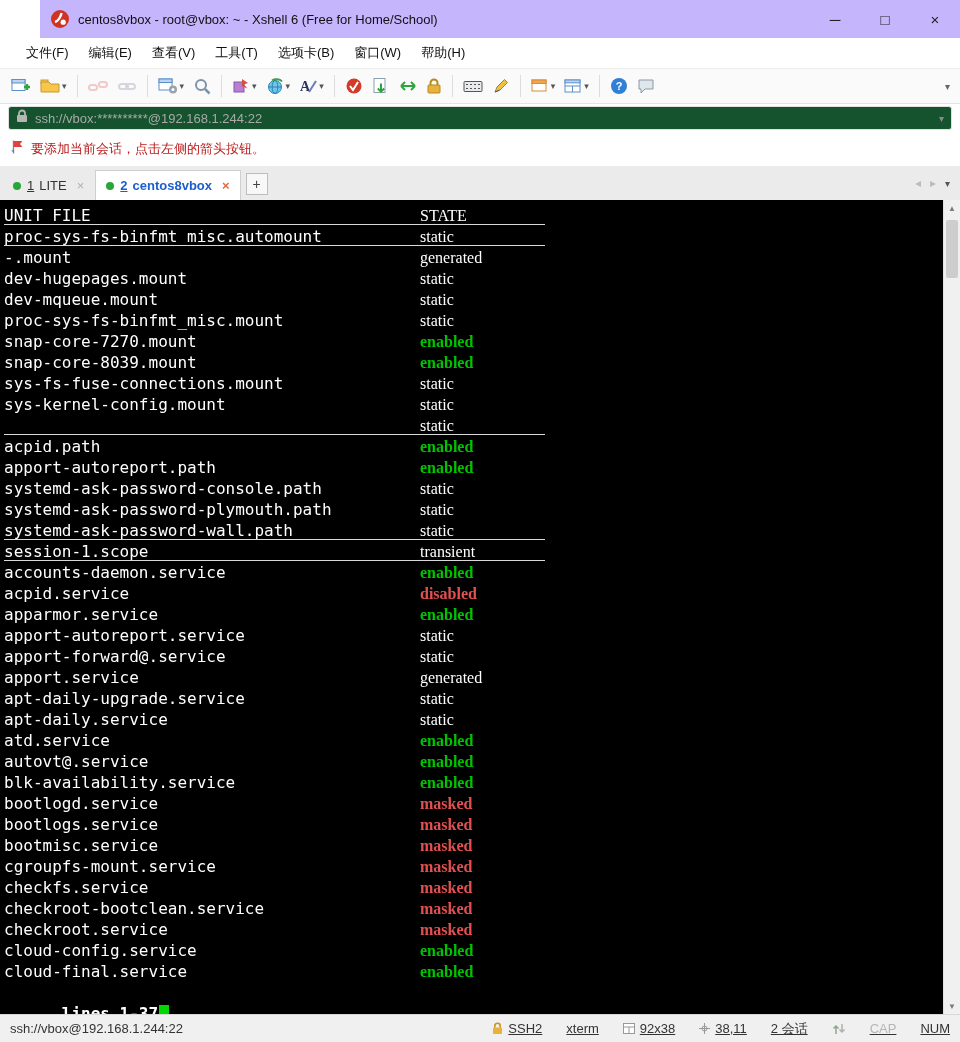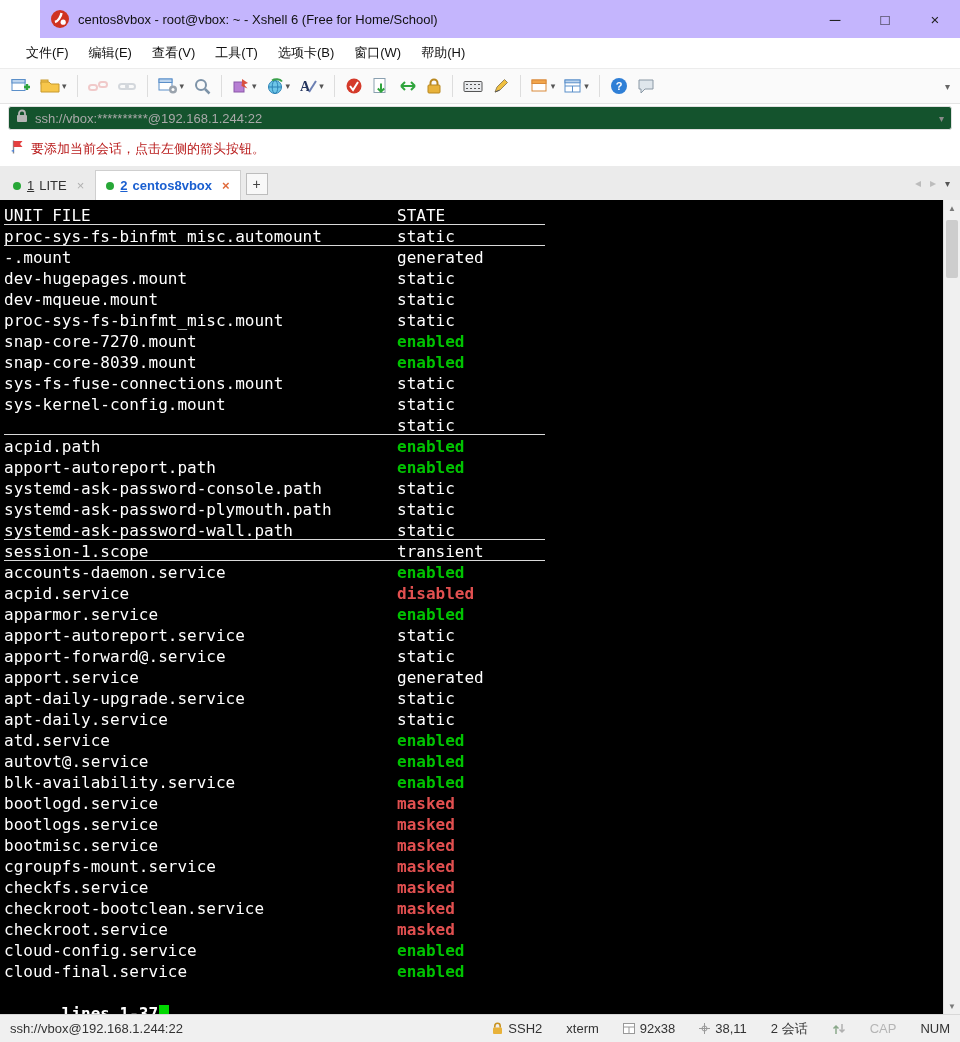--- a/index.html
+++ b/index.html
@@ -50,36 +50,36 @@
   .tabbar-right { margin-left: auto; display: flex; align-items: center; gap: 9px; padding: 0 8px 10px 0; }
   .tab-arrow { color: #bcbcbc; font-size: 12px; }
   .tab-menu-caret { color: #555; font-size: 10px; }
   
   .terminal { position: relative; height: 814px; background: #000; overflow: hidden; }
   .term-inner { position: absolute; left: 4px; top: 5px; right: 18px; bottom: 0;
     font-family: "DejaVu Sans Mono", "Liberation Mono", monospace; font-size: 16px; line-height: 21px; color: #fff; }
   .t-row { position: relative; height: 21px; white-space: pre; }
   .t-row.u::after { content: ""; position: absolute; left: 0; top: 19px; width: 541px; border-top: 1px solid #d9d9d9; }
   .t-name { position: absolute; left: 0; top: 0; }
-  .t-state { position: absolute; left: 393px; top: 0; }
+  .t-state { position: absolute; left: 416px; top: 0; font-family: Liberation Serif, serif; }
   .white { color: #ffffff; }
   .green { color: #00c300; font-weight: bold; }
   .red   { color: #e25050; font-weight: bold; }
   .pager { font-weight: bold; }
   .cursor-block { display: inline-block; width: 10px; height: 18px; background: #00d800; vertical-align: text-bottom; margin-left: 1px; }
   
   .scrollbar { position: absolute; top: 0; right: 0; width: 17px; height: 100%; background: #f0f0f0; border-left: 1px solid #e0e0e0; }
   .sb-arrow { height: 16px; width: 100%; display: flex; align-items: center; justify-content: center; font-size: 8px; color: #7a7a7a; }
   .sb-arrow.up::after { content: "▲"; }
   .sb-arrow.down::after { content: "▼"; }
   .sb-arrow.down { position: absolute; bottom: 0; }
   .sb-thumb { position: absolute; top: 20px; left: 2px; width: 12px; height: 58px; background: #cdcdcd; border-radius: 2px; }
   
   .statusbar { height: 28px; background: #f0f0f0; border-top: 1px solid #d8d8d8; display: flex; align-items: center; padding: 0 10px; font-size: 13px; color: #333; }
-  .sb-right { margin-left: auto; display: flex; align-items: center; gap: 24px; }
+  .sb-right { margin-left: auto; display: flex; align-items: center; gap: 24px; text-decoration: underline; }
   .sb-item { display: flex; align-items: center; gap: 5px; white-space: nowrap; }
   .dim { color: #b5b5b5; }
 </style>
 </head>
 <body>
 
 <div class="titlebar">
   <span class="app-logo">
     <svg width="20" height="20">
         <circle cx="10" cy="10" r="9" fill="#cf3322"></circle>

